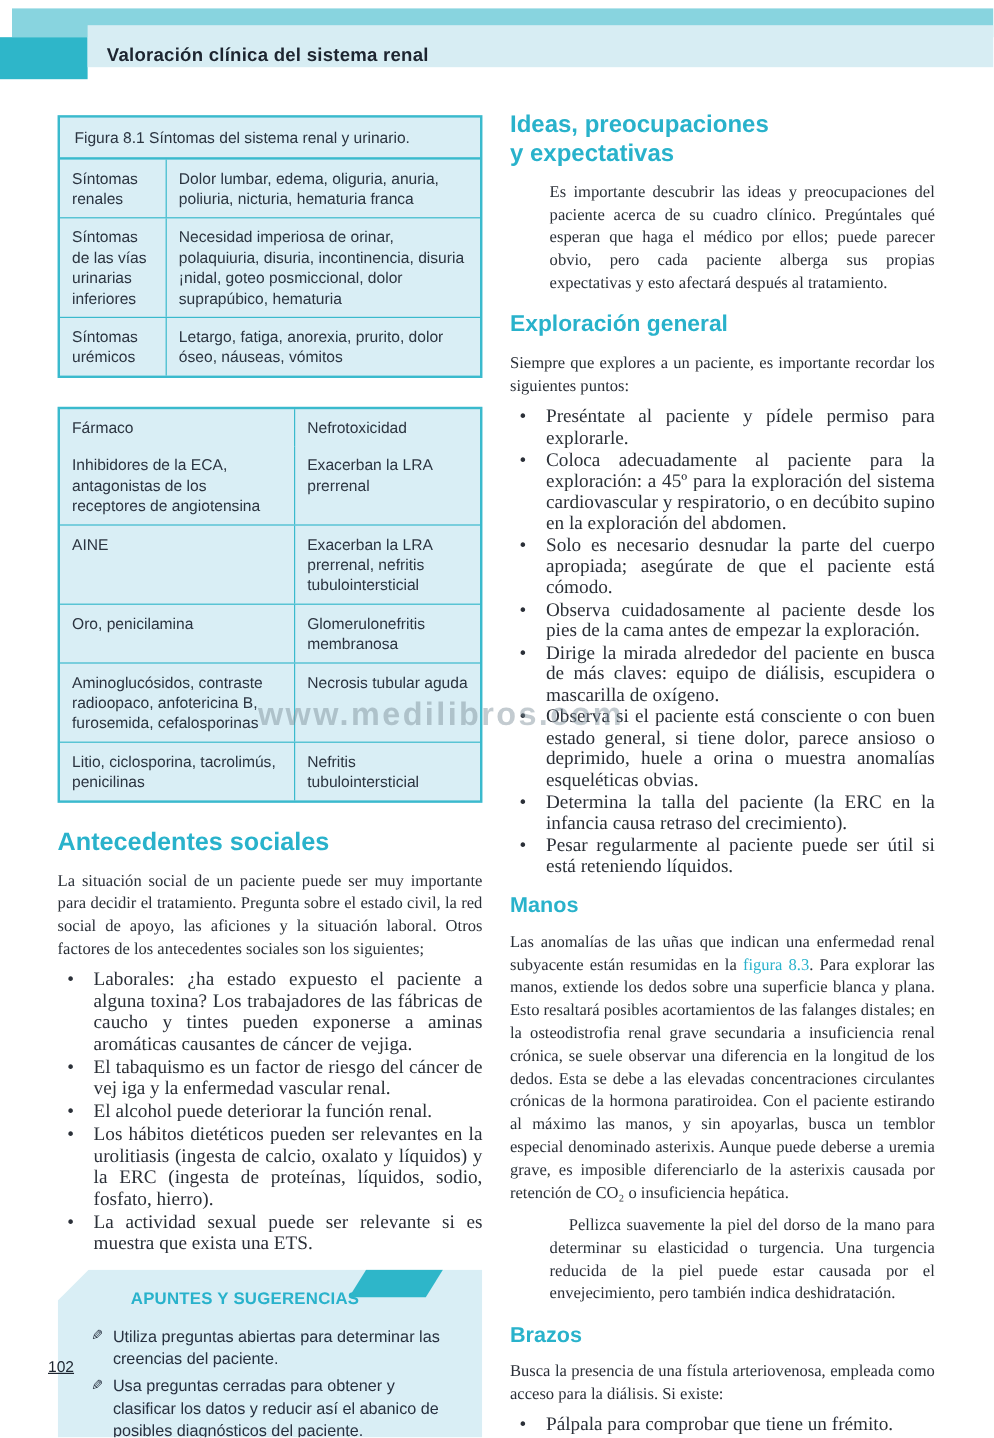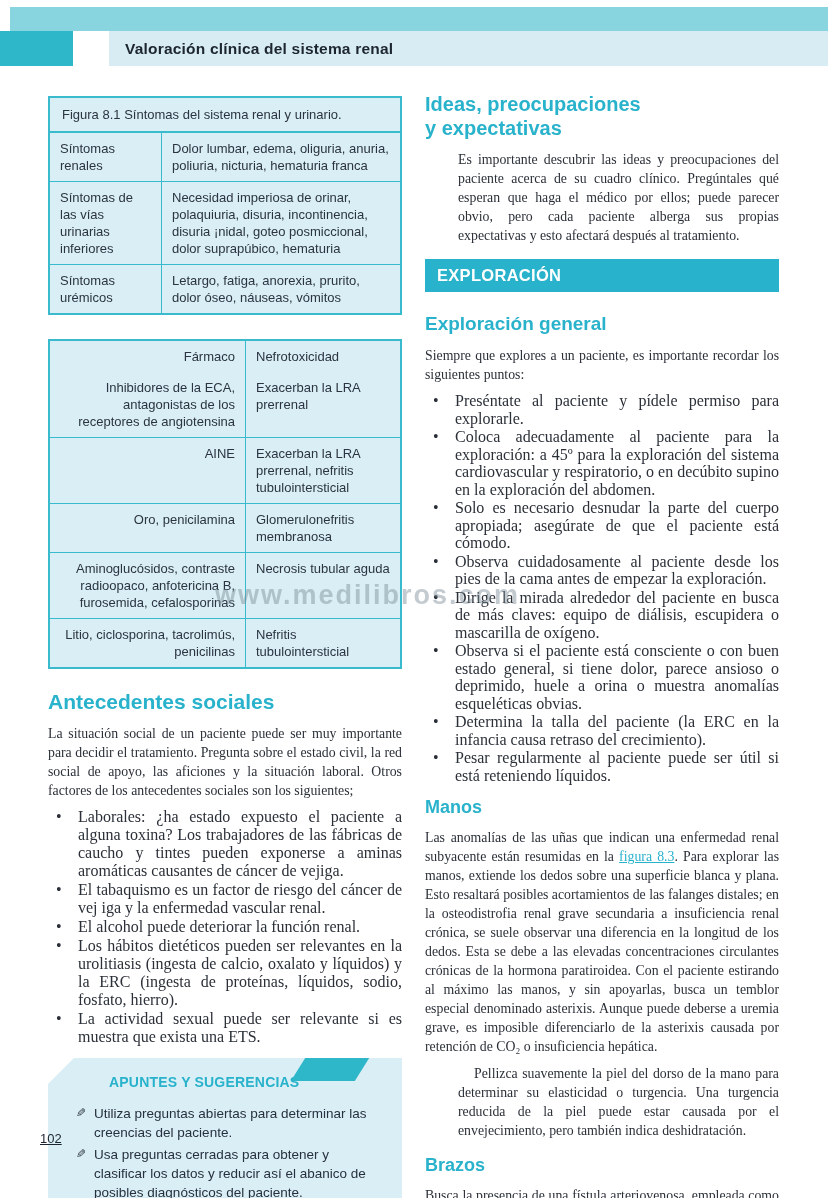--- a/index.html
+++ b/index.html
@@ -12,52 +12,52 @@
     --ink:#2b3038;
   }
   *{margin:0;padding:0;box-sizing:border-box;}
   html,body{background:#ffffff;}
   .page{position:relative;width:828px;height:1198px;background:#ffffff;overflow:hidden;
         font-family:"Liberation Serif", serif;color:var(--ink);}
 
   
   .top-band{position:absolute;left:10px;right:0;top:7px;height:24px;background:var(--band);}
   .header-square{position:absolute;left:0;top:31px;width:73px;height:35px;background:var(--teal-dark);}
-  .header-strip{position:absolute;left:73px;right:0;top:31px;height:35px;background:var(--strip);
-                display:flex;align-items:center;margin-left:36px;}
+  .header-strip{position:absolute;left:73px;right:0;top:21px;height:35px;background:var(--strip);
+                display:flex;align-items:flex-end;}
   .header-title{font-family:"Liberation Sans", sans-serif;font-size:15.5px;font-weight:600;
                 color:#1d2530;margin-left:16px;letter-spacing:.2px;}
 
   
   .col-left{position:absolute;left:48px;top:96px;width:354px;}
   .col-right{position:absolute;left:425px;top:92px;width:354px;}
 
   
   .figtable{background:var(--tbg);border:2px solid var(--tborder);
             font-family:"Liberation Sans", sans-serif;font-size:13px;line-height:17px;color:#2b3440;}
   .fig-caption{padding:8px 12px;border-bottom:2px solid var(--tborder);}
   .fig-row{display:flex;border-top:1.5px solid var(--tborder);}
   .fig-row:first-of-type{border-top:none;}
   .fig-rows .fig-row .cell{padding:7px 10px;}
   .cell.c1{border-right:1.5px solid var(--tborder);flex:none;}
-  .t81 .cell.c1{width:112px;}
-  .t82 .cell.c1{width:196px;text-align:right;}
+  .t81 .cell.c1{width:89px;}
+  .t82 .cell.c1{width:196px;}
   .cell.c2{flex:1;}
   .t82{margin-top:24px;}
 
   
   h2.sec{font-family:"Liberation Sans", sans-serif;color:var(--teal);font-weight:bold;}
   .h-big{font-size:21px;line-height:25px;margin:20px 0 10px;}
   .h-ideas{font-size:20px;line-height:24px;margin:0 0 10px;}
   .h-sub{font-size:19px;line-height:23px;margin:0 0 11px;}
   .h-small{font-size:18px;line-height:22px;margin:0 0 10px;}
   p.body{font-size:13.8px;line-height:19px;text-align:justify;margin:0 0 8px;}
   p.body.gap{margin-bottom:14px;margin-left:33px;}
   p.indent{text-indent:16px;margin-top:0;}
-  .figlink{color:var(--teal);cursor:pointer;text-decoration:underline;}
+  .figlink{color:var(--teal);cursor:pointer;}
 
   ul.bullets{list-style:none;margin:0 0 12px;}
   ul.bullets li{position:relative;padding-left:30px;font-size:16px;line-height:18px;
                 text-align:justify;margin-bottom:1px;}
   .col-right ul.bullets li{line-height:17.5px;}
   ul.bullets li::before{content:"\2022";position:absolute;left:8px;}
 
   
   .banner{background:var(--teal);color:#ffffff;font-family:"Liberation Sans", sans-serif;
           font-weight:bold;font-size:16.5px;letter-spacing:.3px;height:33px;line-height:33px;
@@ -189,21 +189,20 @@
   </div>
 
   <div class="col-right">
 
     <h2 class="sec h-ideas">
       <span>Ideas, preocupaciones</span><br>
       <span>y expectativas</span>
     </h2>
     <p class="body gap">Es importante descubrir las ideas y preocupaciones del paciente acerca de su cuadro clínico. Pregúntales qué esperan que haga el médico por ellos; puede parecer obvio, pero cada paciente alberga sus propias expectativas y esto afectará después al tratamiento.</p>
 
-    <div class="banner">EXPLORACIÓN</div>
 
     <h2 class="sec h-sub">Exploración general</h2>
     <p class="body">Siempre que explores a un paciente, es importante recordar los siguientes puntos:</p>
     <ul class="bullets">
 
         <li><span>Preséntate al paciente y pídele permiso para explorarle.</span></li>
 
         <li><span>Coloca adecuadamente al paciente para la exploración: a 45º para la exploración del sistema cardiovascular y respiratorio, o en decúbito supino en la exploración del abdomen.</span></li>
 
         <li><span>Solo es necesario desnudar la parte del cuerpo apropiada; asegúrate de que el paciente está cómodo.</span></li>

